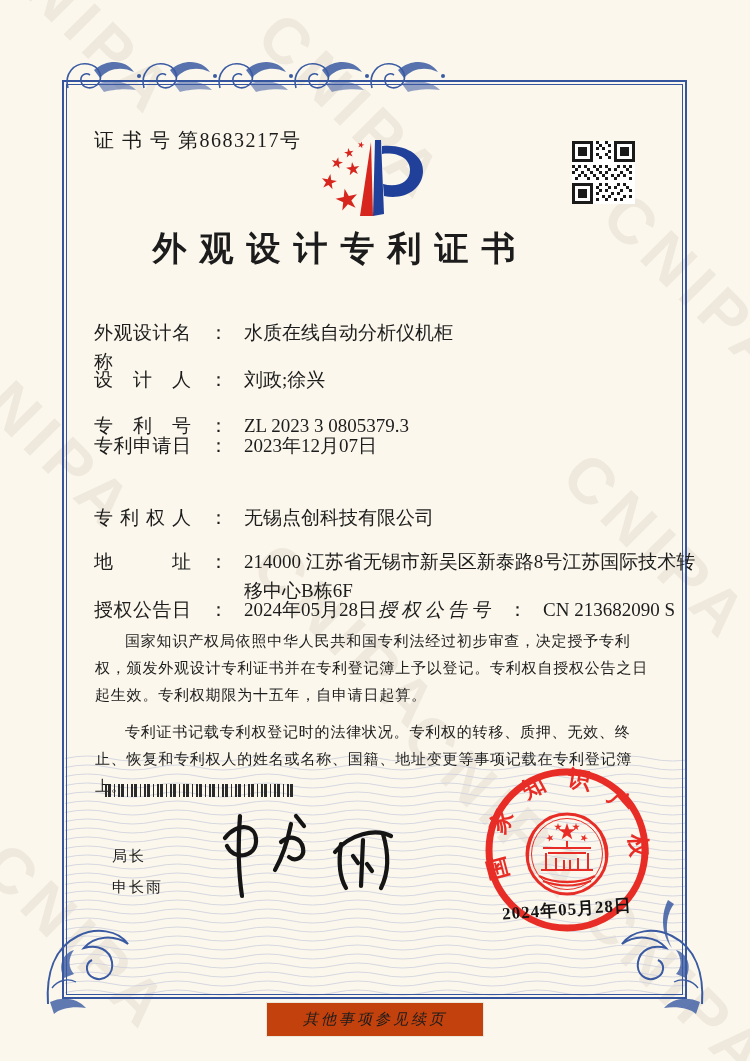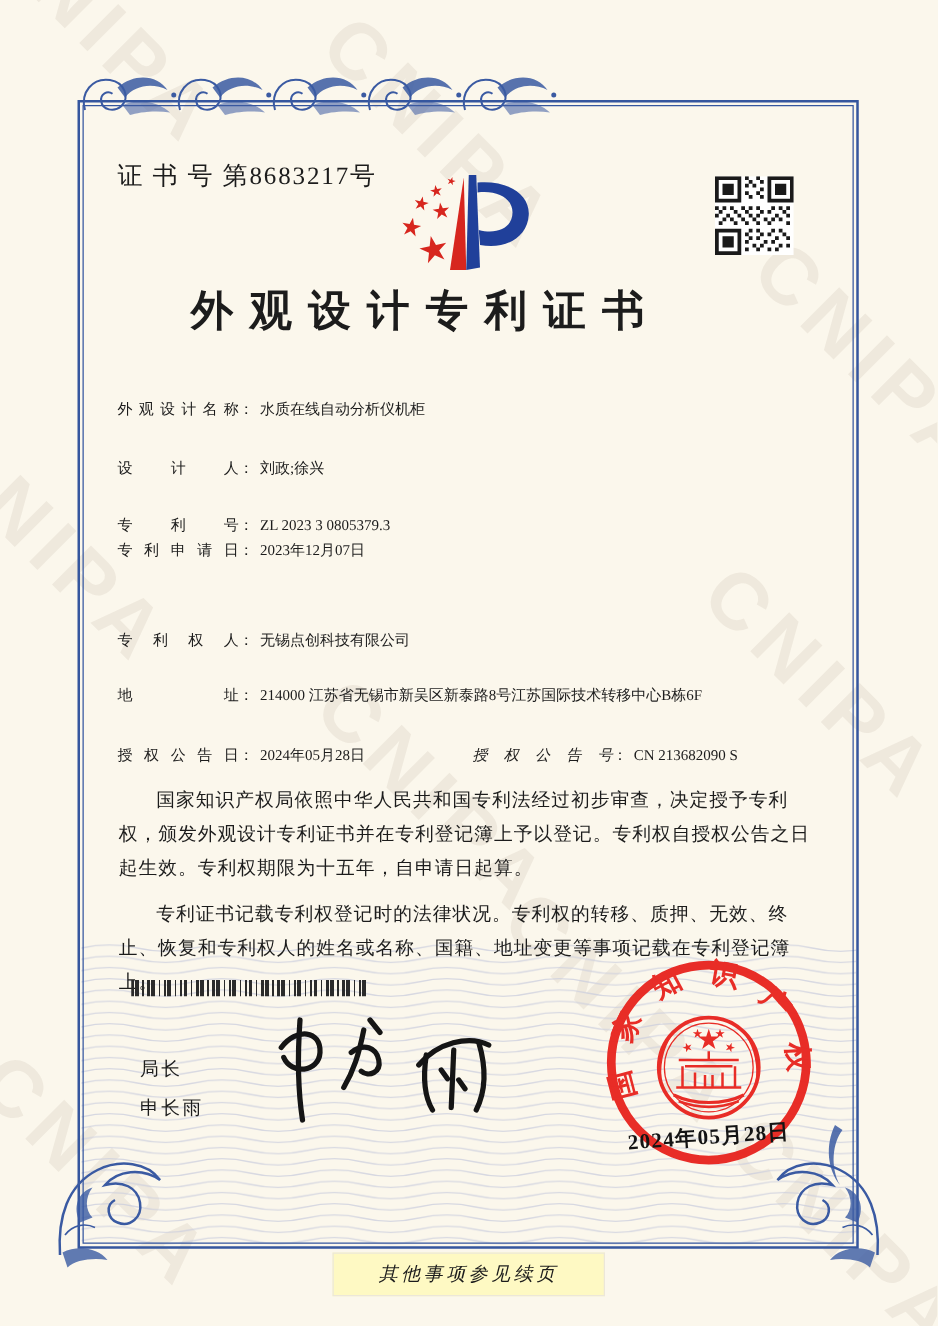--- a/index.html
+++ b/index.html
@@ -16,21 +16,21 @@
   .ornaments{position:absolute;left:0;top:0;z-index:2;pointer-events:none;}
   
   .waves{position:absolute;left:65px;top:754px;z-index:1;}
   
   .cert-no{position:absolute;left:94px;top:127px;font-size:20px;letter-spacing:1.5px;z-index:3;}
   .logo{position:absolute;left:312px;top:132px;z-index:3;}
   .qr{position:absolute;left:572px;top:141px;z-index:3;}
   .title{position:absolute;left:0;top:226px;width:668px;text-align:center;font-size:34px;
       font-weight:700;letter-spacing:13px;text-indent:13px;z-index:3;}
   
-  .field{position:absolute;left:94px;display:flex;font-size:12px;line-height:1.55;z-index:3;}
+  .field{position:absolute;left:94px;display:flex;font-size:19px;line-height:1.55;z-index:3;gap:18px;}
   .flabel{display:inline-block;width:97px;text-align:justify;text-align-last:justify;}
   .flabel.wide{width:112px;font-style:italic;}
   .colon{width:17px;}
   .fvalue{max-width:470px;}
   
   .paras{position:absolute;left:95px;top:628px;width:560px;z-index:3;
       font-size:15px;line-height:1.8;letter-spacing:0.8px;}
   .paras p{margin:0 0 10px 0;text-indent:2em;}
   
   .barcode{position:absolute;left:105px;top:784px;width:190px;height:13px;z-index:3;
@@ -40,21 +40,21 @@
   .director{position:absolute;left:112px;top:840px;z-index:3;font-family:"Liberation Sans",sans-serif;
       font-size:15px;line-height:31px;letter-spacing:2px;}
   .signature{position:absolute;left:195px;top:800px;z-index:3;}
   
   .seal{position:absolute;left:478px;top:762px;z-index:3;opacity:0.95;}
   .seal-date{position:absolute;left:478px;top:898px;width:178px;text-align:center;z-index:4;
       font-size:17px;font-weight:700;letter-spacing:1px;transform:rotate(-4deg);color:#141414;}
   
   .page-num{position:absolute;left:0;top:963px;width:750px;text-align:center;font-size:13.5px;
       letter-spacing:2px;z-index:3;}
-  .note-box{position:absolute;left:50%;transform:translateX(-50%);top:1002px;background:#fef9c3;
+  .note-box{position:absolute;left:50%;transform:translateX(-50%);top:1002px;background:#c2410c;
       padding:7px 36px;font-size:15px;font-style:italic;letter-spacing:3px;z-index:3;
       border:1px solid #ece7d9;}
 </style>
 </head>
 <body>
 
 <div class="page">
 
   <span class="wm" style="left:-35px;top:-15px">CNIPA</span>
   <span class="wm" style="left:235px;top:70px">CNIPA</span>

